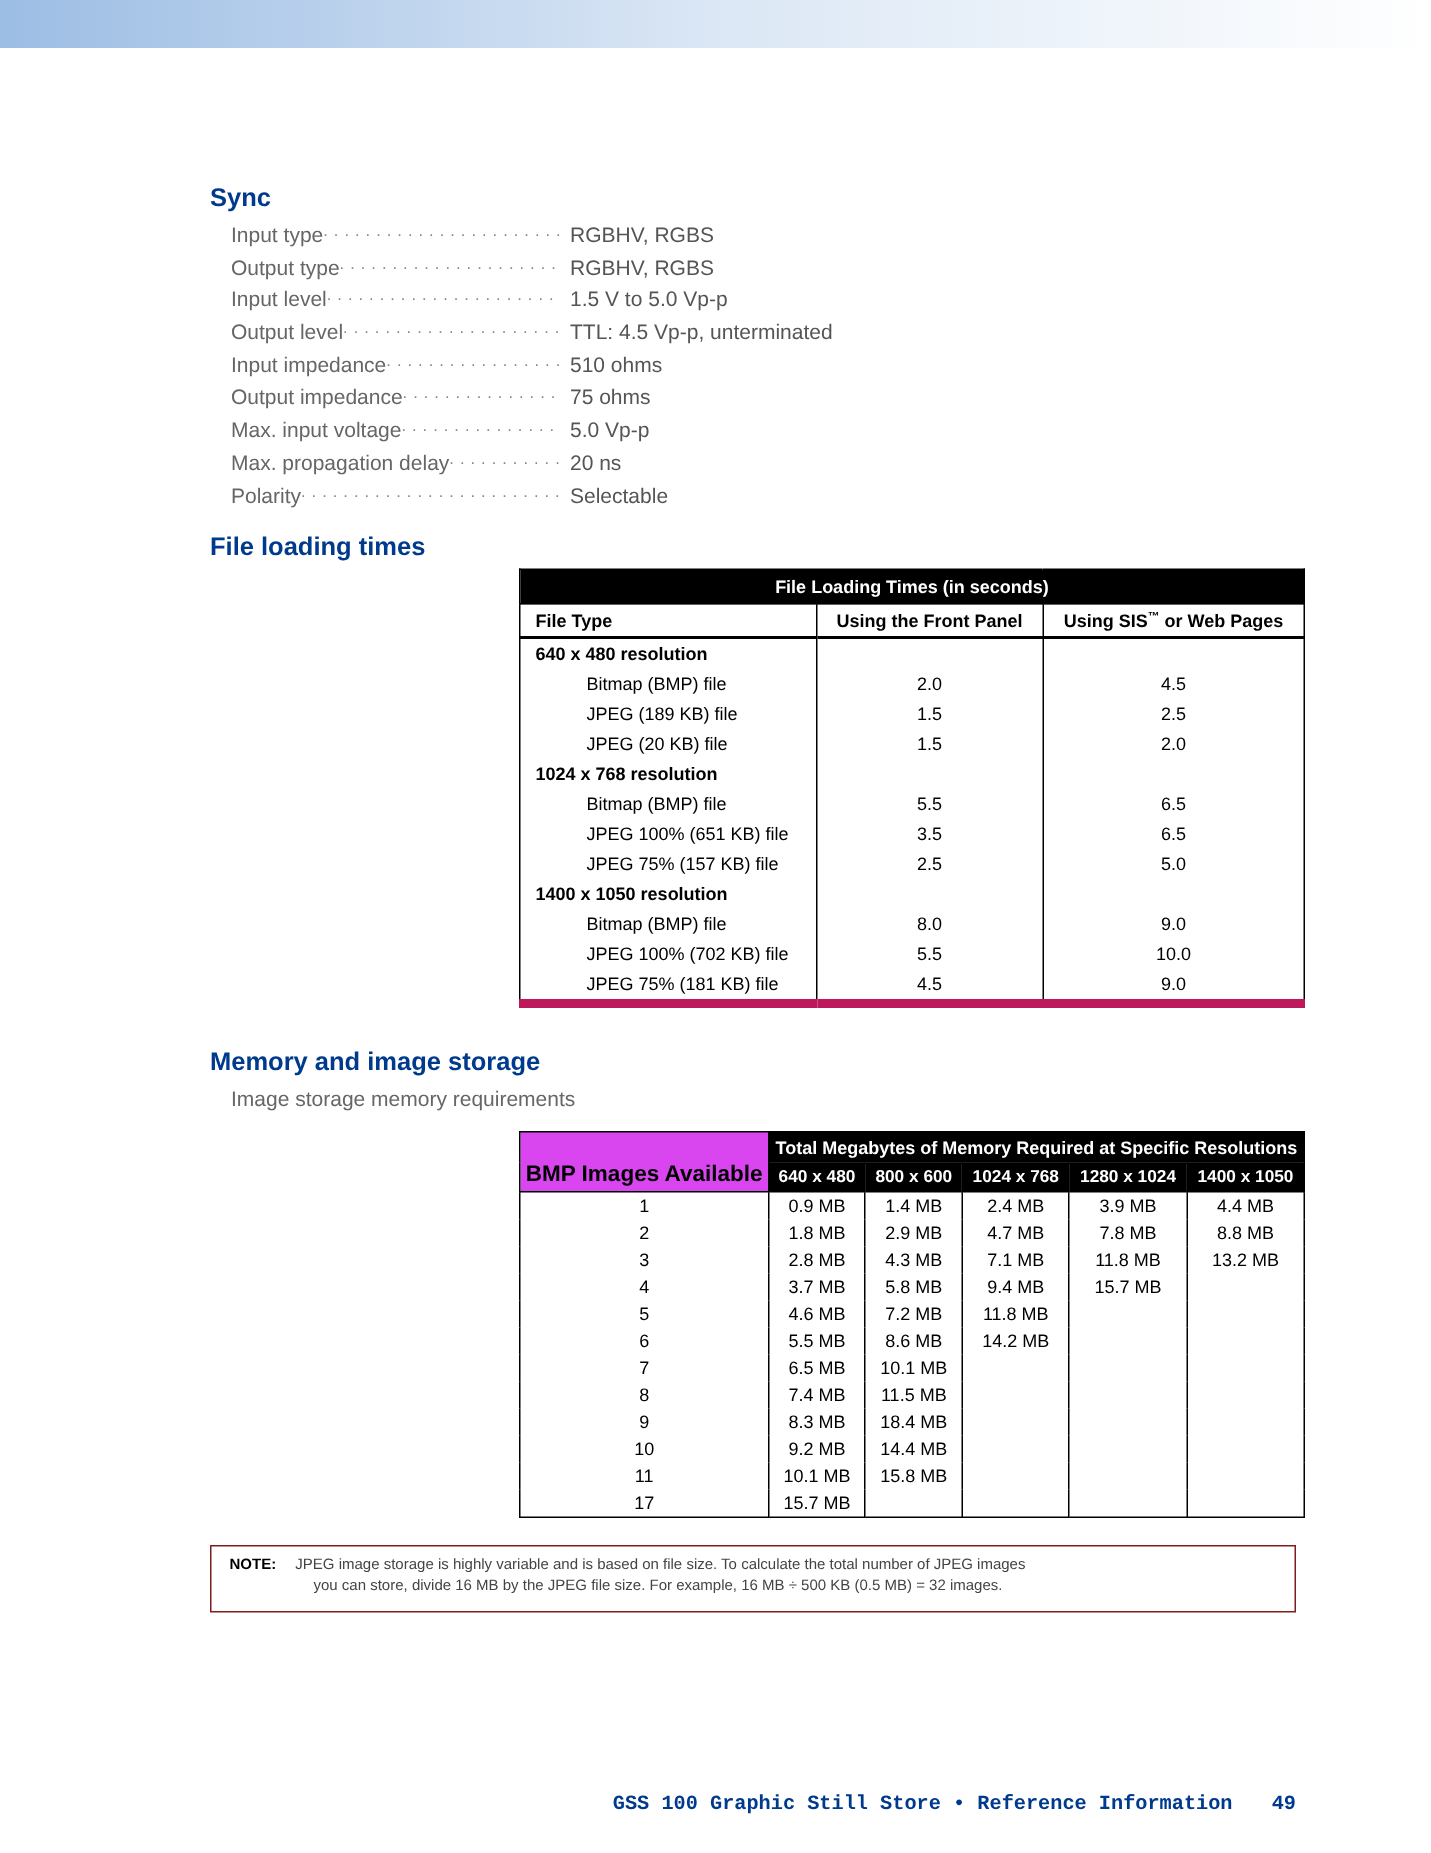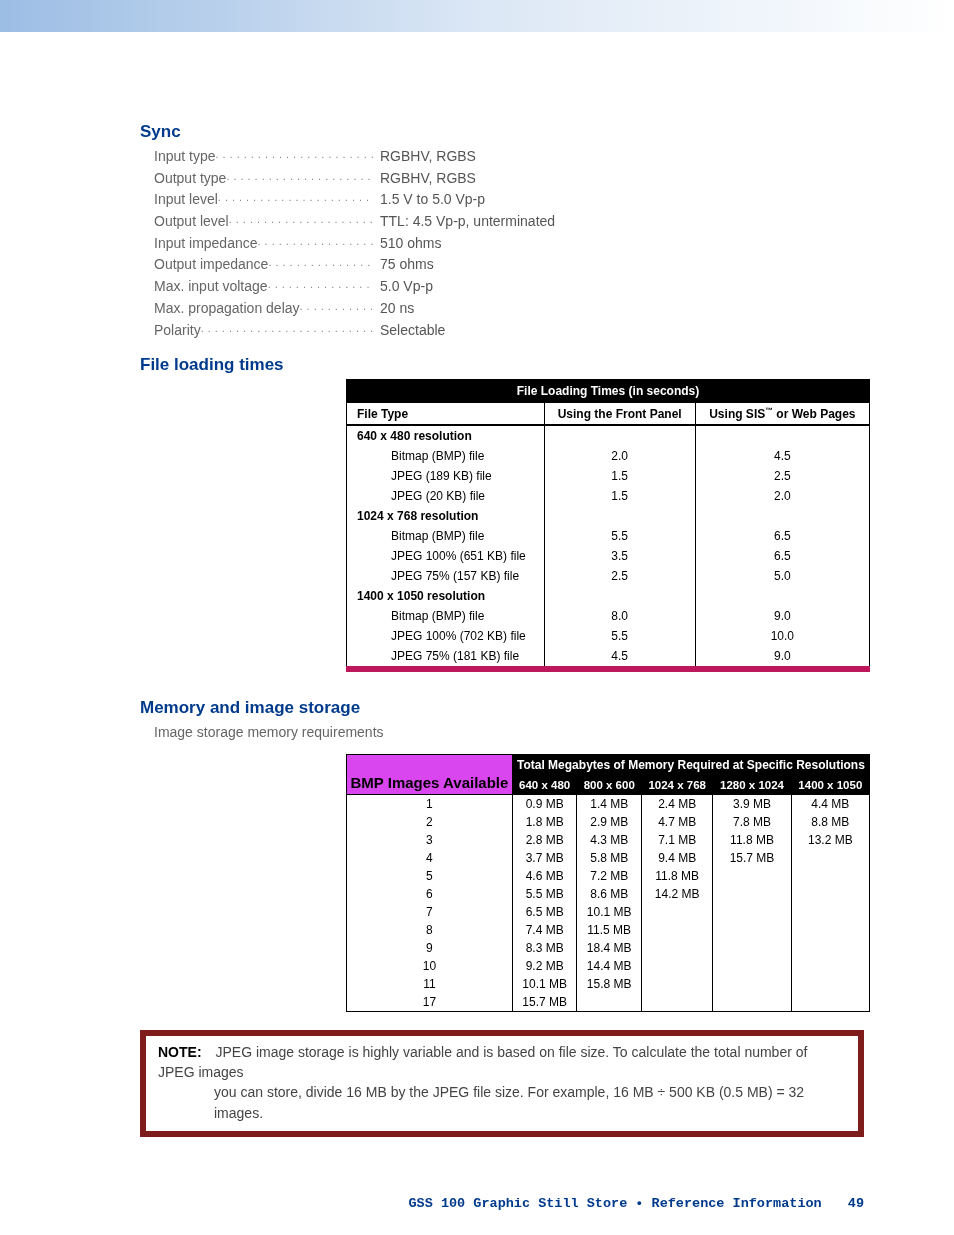--- a/index.html
+++ b/index.html
@@ -127,24 +127,24 @@
   }
   .mem-table thead .corner {
     background: #fff;
     border: 1px solid #000;
   }
   .mem-table tbody td { border-top:none; border-bottom:none; font-size:12px; }
   .mem-table tbody tr:last-child td { border-bottom:1px solid #000; }
 
   
   .note {
-    border: 6px solid #7f1d1d;
+    border: 1px solid #7f1d1d;
     margin: 18px 0 15px 0;
     padding: 6px 12px 8px 12px;
-    font-size: 14px;
+    font-size: 10px;
     color: #444;
     line-height: 1.45;
   }
   .note .label {
     font-weight: bold;
     color: #000;
     margin-right: 10px;
   }
   .note .body { display:inline; }
   .note-row2 { margin-left: 56px; }

